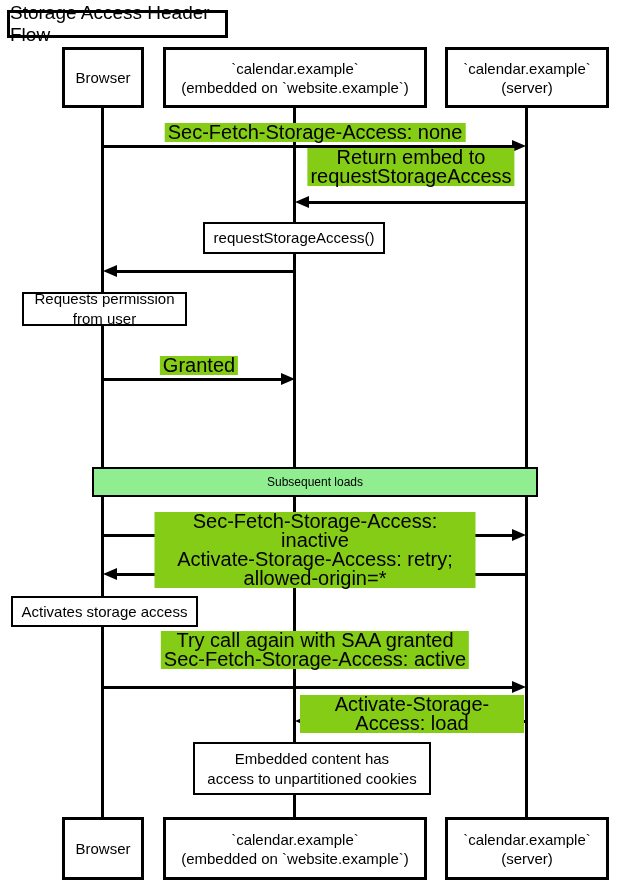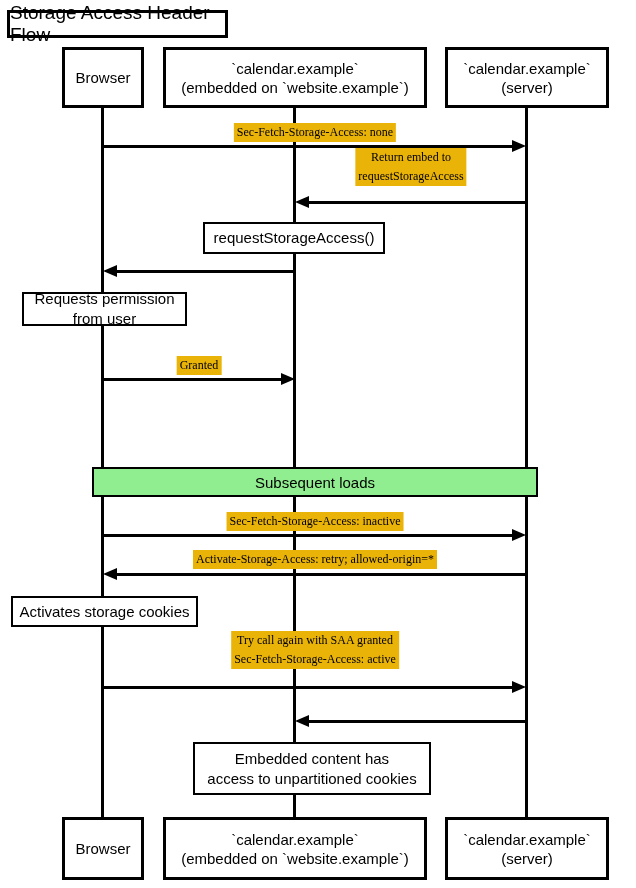--- a/index.html
+++ b/index.html
@@ -29,29 +29,29 @@
     position:absolute; width:0; height:0; z-index:2;
     border-top:6px solid transparent; border-bottom:6px solid transparent;
     border-left:14px solid #000;
   }
   .head-l {
     position:absolute; width:0; height:0; z-index:2;
     border-top:6px solid transparent; border-bottom:6px solid transparent;
     border-right:14px solid #000;
   }
   .mlabel {
-    position:absolute; transform:translateX(-50%); background:#eab308;
-    font-size:12px; line-height:19px; text-align:center; white-space:pre-line;
-    padding:0 3px; z-index:3;font-family:Liberation Serif, serif;
+    position:absolute; transform:translateX(-50%); background:#84cc16;
+    font-size:20px; line-height:19px; text-align:center; white-space:pre-line;
+    padding:0 3px; z-index:3;
   }
   .band {
     position:absolute; left:92px; top:467px; width:446px; height:30px;
     background:#90EE90; border:2.5px solid #000; box-sizing:border-box;
     display:flex; align-items:center; justify-content:center;
-    font-size:15px; z-index:3;
+    font-size:12px; z-index:3;
   }
 </style>
 </head>
 <body>
 
 <div class="canvas">
 
   <div class="titlebox">Storage Access Header Flow</div>
 
   <div class="lifeline" style="left:101px"></div>
@@ -97,27 +97,28 @@
   </div>
 
   <div class="mlabel" style="left:315px;top:512px">Sec-Fetch-Storage-Access: inactive</div>
   <div class="mline" style="left:103px;top:534px;width:409px"></div>
   <div class="head-r" style="left:512px;top:529px"></div>
 
   <div class="mlabel" style="left:315px;top:550px">Activate-Storage-Access: retry; allowed-origin=*</div>
   <div class="mline" style="left:115px;top:573px;width:411px"></div>
   <div class="head-l" style="left:103px;top:568px"></div>
 
-  <div class="note" style="left:11px;top:596px;width:187px;height:31px">Activates storage cookies</div>
+  <div class="note" style="left:11px;top:596px;width:187px;height:31px">Activates storage access</div>
 
   <div class="mlabel" style="left:315px;top:631px">Try call again with SAA granted
 Sec-Fetch-Storage-Access: active</div>
   <div class="mline" style="left:103px;top:686px;width:409px"></div>
   <div class="head-r" style="left:512px;top:681px"></div>
 
+  <div class="mlabel" style="left:412px;top:695px">Activate-Storage-Access: load</div>
   <div class="mline" style="left:307px;top:720px;width:219px"></div>
   <div class="head-l" style="left:295px;top:715px"></div>
 
   <div class="note" style="left:193px;top:742px;width:238px;height:53px">Embedded content has
 access to unpartitioned cookies</div>
 
   <div class="actor" style="left:62px;top:817px;width:82px;height:63px">
     <span>Browser</span>
   </div>
   <div class="actor" style="left:163px;top:817px;width:264px;height:63px">

